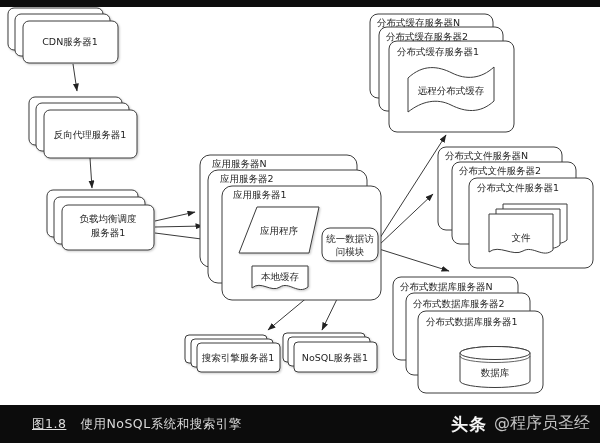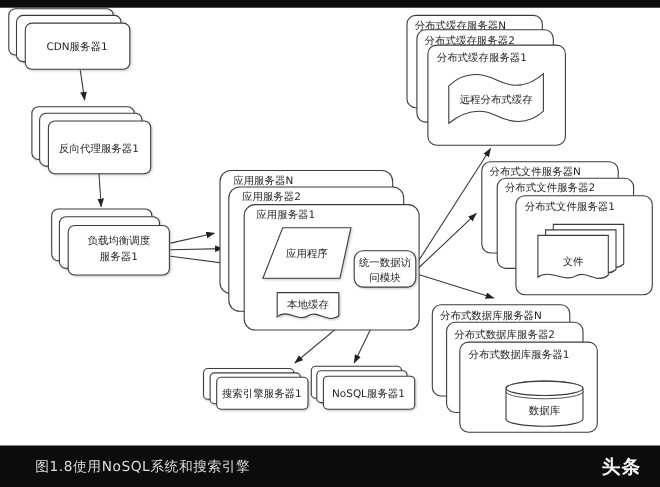--- a/index.html
+++ b/index.html
@@ -9,21 +9,21 @@
     font-family:"DejaVu Sans","Liberation Sans",sans-serif;
   }
   .topstrip{position:absolute;left:0;top:0;width:600px;height:7px;background:#0d0d0d;}
   .diagram{position:absolute;left:0;top:0;}
   .bottombar{
     position:absolute;left:0;top:405px;width:600px;height:38px;background:#0c0c0c;
     display:flex;align-items:center;justify-content:space-between;
     box-sizing:border-box;padding:0 10px 0 32px;
   }
   .caption{color:#dcdcdc;font-size:12.5px;letter-spacing:0.5px;white-space:nowrap;}
-  .caption .figno{}
+  .caption .figno{margin-right:14px;text-decoration:underline;}
   .watermark{display:flex;align-items:flex-start;white-space:nowrap;}
   .watermark .brand{color:#f5f5f5;font-weight:bold;font-size:17px;margin-right:7px;letter-spacing:1px;}
   .watermark .handle{color:#c4c4c4;font-size:16px;}
   
   .box{fill:#ffffff;stroke:#3c3c3c;stroke-width:1;}
   .shape{fill:#ffffff;stroke:#3c3c3c;stroke-width:1;}
   .thin{fill:none;stroke:#3c3c3c;stroke-width:0.8;}
   .edge{stroke:#3a3a3a;stroke-width:1;fill:none;marker-end:url(#ah);}
   .sh{filter:drop-shadow(1.4px 1.4px 0.8px rgba(0,0,0,0.22));}
   text{fill:#1f1f1f;font-family:"DejaVu Sans","Liberation Sans",sans-serif;font-size:9.5px;}
@@ -154,14 +154,15 @@
     <text class="ctr" x="335" y="361">NoSQL服务器1</text>
   </g>
 </svg>
 
 <div class="bottombar">
   <div class="caption">
     <span class="figno">图1.8</span><span>使用NoSQL系统和搜索引擎</span>
   </div>
   <div class="watermark">
     <span class="brand">头条</span>
+    <span class="handle">@程序员圣经</span>
   </div>
 </div>
 
 </body></html>

